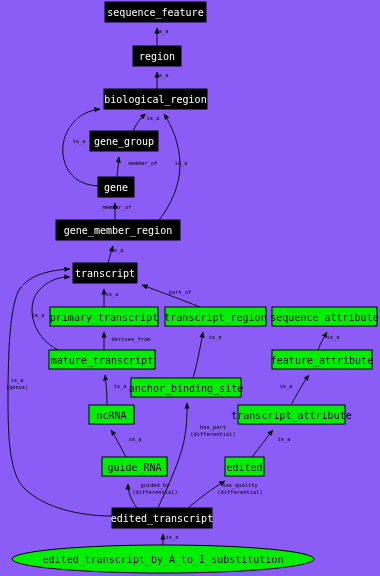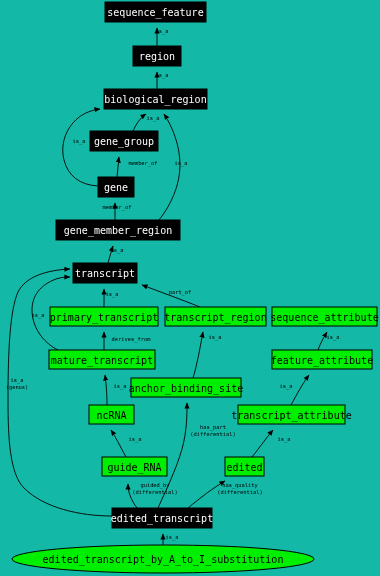--- a/index.html
+++ b/index.html
@@ -4,21 +4,21 @@
 <style>
   html, body {
     margin: 0;
     padding: 0;
     background: #ffffff;
   }
   #diagram-root {
     position: relative;
     width: 380px;
     height: 576px;
-    background: #14b8a6;
+    background: #8b5cf6;
     overflow: hidden;
     font-family: "DejaVu Sans Mono", "Liberation Mono", monospace;
   }
   svg#graph {
     display: block;
     width: 380px;
     height: 576px;
   }
   .node-box {
     stroke-width: 1;

